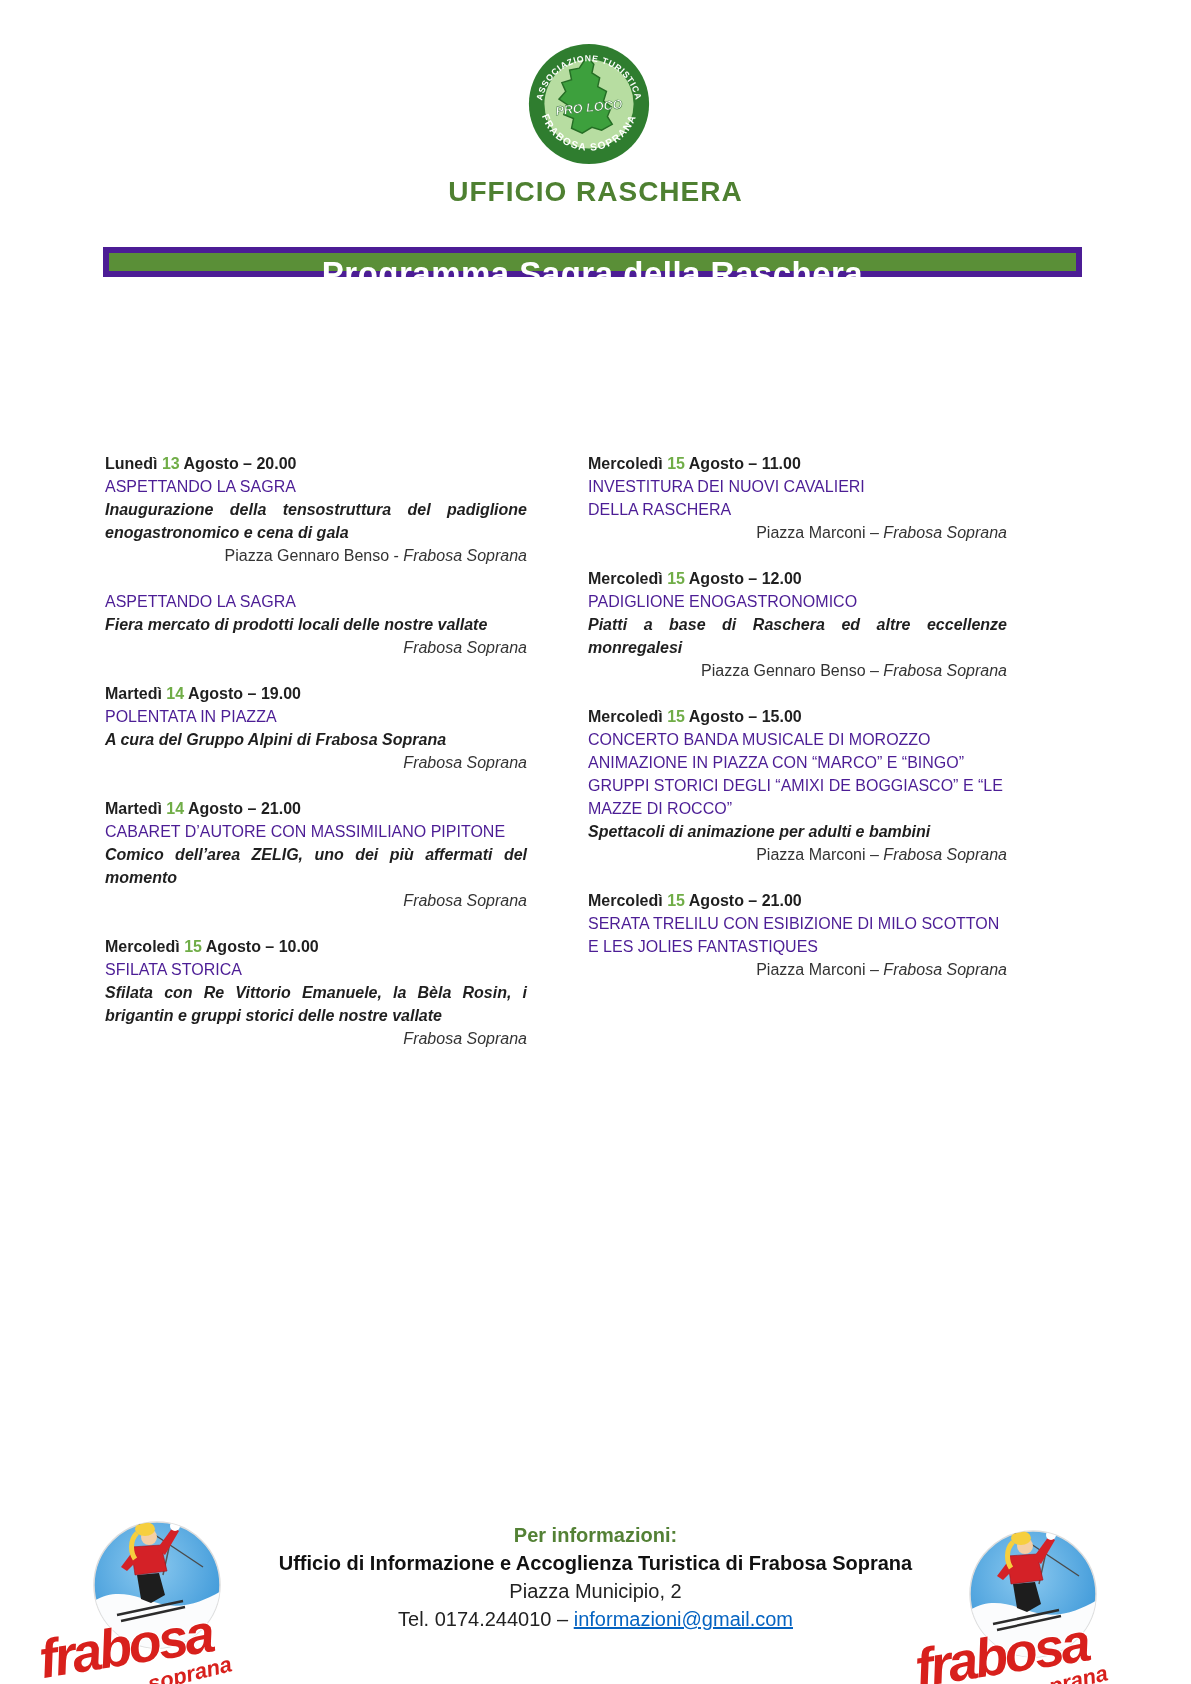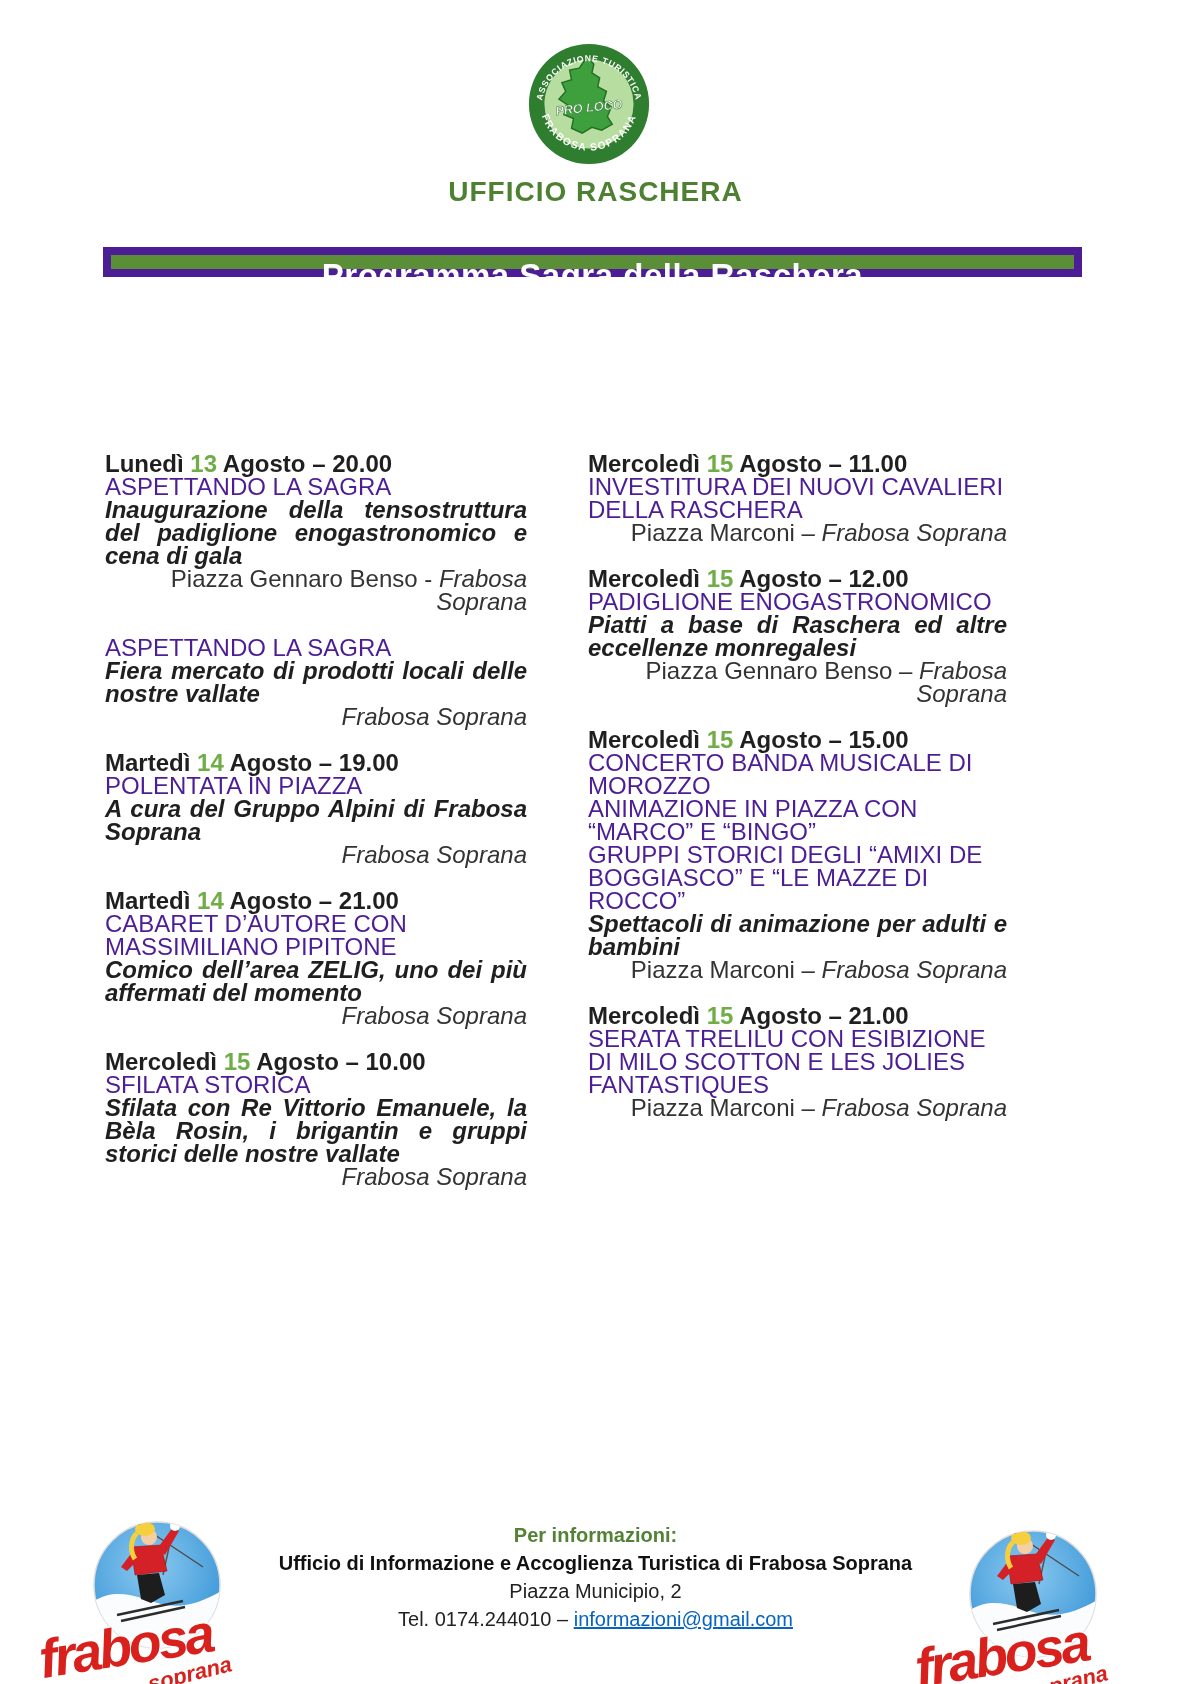--- a/index.html
+++ b/index.html
@@ -10,26 +10,26 @@
     color:#1f1f1f;
   }
   
   .logo-top{position:absolute;left:526px;top:40px;width:126px;height:128px;}
   .page-title{
     position:absolute;left:0;right:0;top:176px;text-align:center;
     font-size:28px;font-weight:bold;color:#4e8031;letter-spacing:1px;
   }
   .banner{
     position:absolute;left:103px;top:247px;width:979px;height:30px;
-    box-sizing:border-box;background:#5a8f37;border:8px solid #4c1d95;
+    box-sizing:border-box;background:#5a8f37;border:6px solid #4c1d95;
     text-align:center;line-height:42px;
     font-size:33px;font-weight:bold;color:#ffffff;letter-spacing:0.5px;
   }
   
-  .col{position:absolute;top:452px;font-size:24px;line-height:23px;}
+  .col{position:absolute;top:452px;font-size:16px;line-height:23px;}
   .col-left{left:105px;width:422px;}
   .col-right{left:588px;width:419px;}
   .event{margin-bottom:23px;}
   .event-date{font-weight:bold;color:#1f1f1f;}
   .day-num{color:#70ad47;}
   .event-title{color:#4c1d95;font-weight:normal;white-space:pre-line;}
   .event-desc{font-weight:bold;font-style:italic;text-align:justify;color:#1f1f1f;}
   .event-loc{color:#333333;text-align:right;}
   .loc-italic{font-style:italic;}
   

